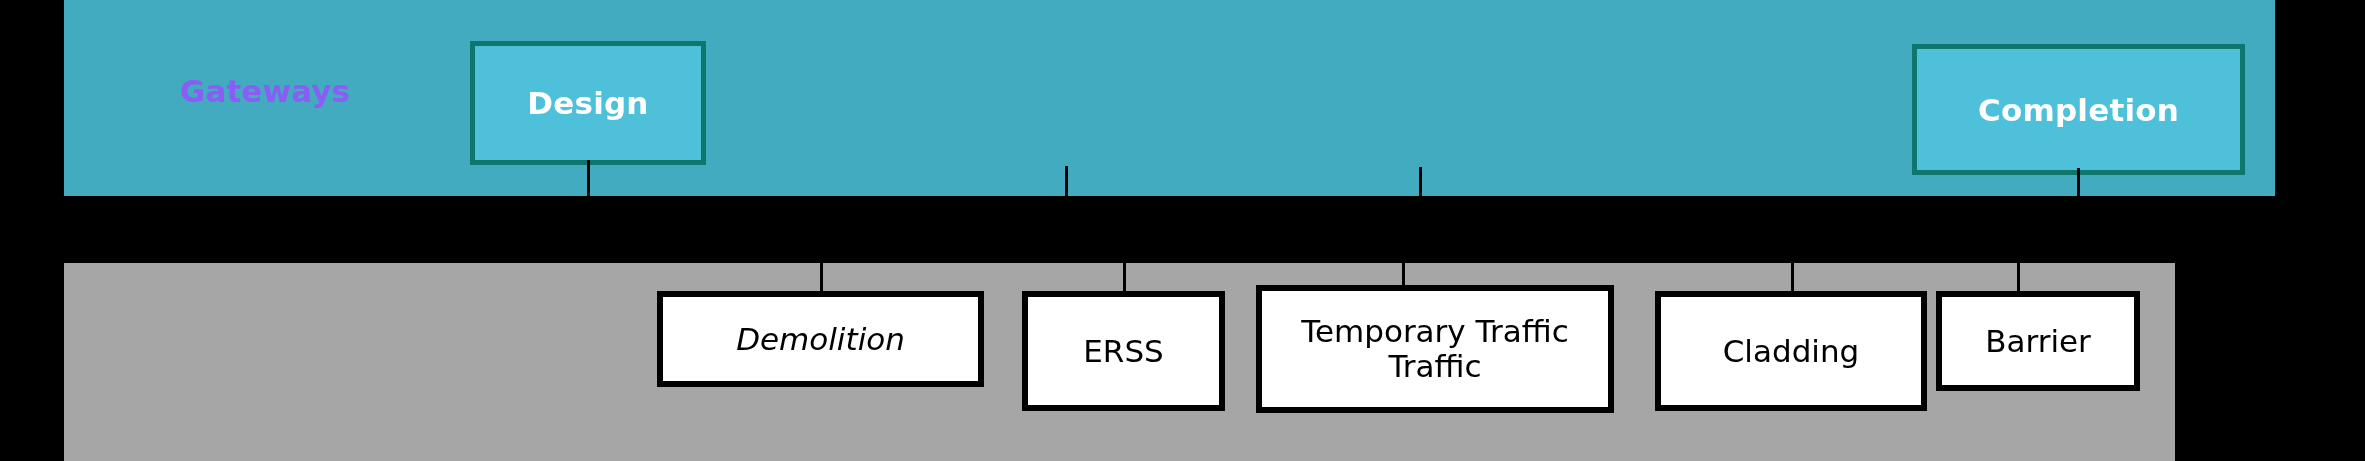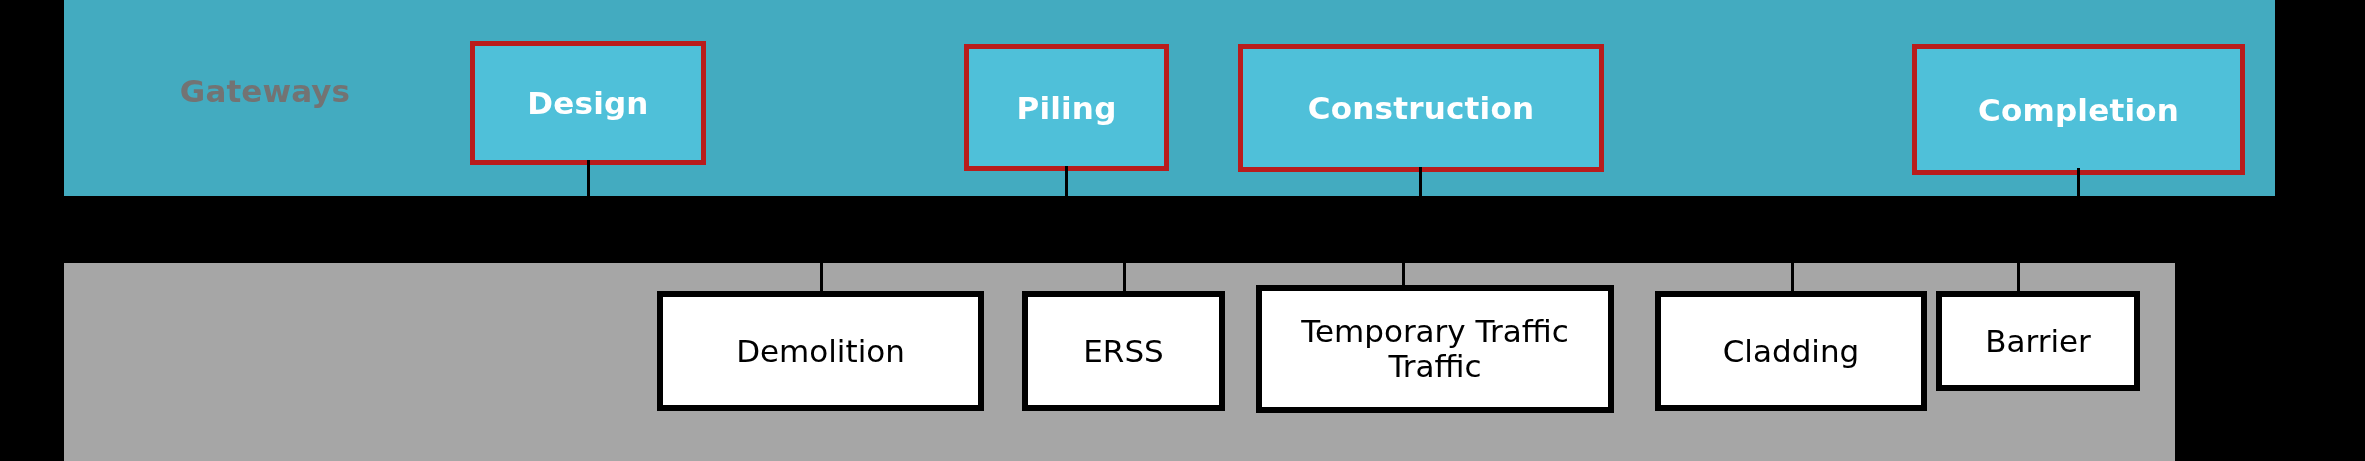--- a/index.html
+++ b/index.html
@@ -37,21 +37,21 @@
     top: 263px;
     width: 2111px;
     height: 198px;
     background: #a6a6a6;
   }
 
   
   .row-label {
     position: absolute;
     font-weight: bold;
-    color: #737373;
+    color: #8b5cf6;
     line-height: 1.15;
     letter-spacing: 0.1px;
   }
   .label-gateways {
     left: 100px;
     top: 74px;
     width: 330px;
     font-size: 31px;
     text-align: center;
   }
@@ -61,21 +61,21 @@
     width: 500px;
     font-size: 29px;
     text-align: center;
   }
 
   
   .gw-box {
     position: absolute;
     box-sizing: border-box;
     background: #4fc0d9;
-    border: 5px solid #b91c1c;
+    border: 5px solid #0f766e;
     display: flex;
     align-items: center;
     justify-content: center;
     color: #ffffff;
     font-weight: bold;
     font-size: 31px;
     letter-spacing: 0.2px;
   }
 
   
@@ -108,27 +108,21 @@
 <div class="canvas">
 
   <div class="panel panel-gateways"></div>
 
   <div class="row-label label-gateways">Gateways</div>
 
   <div class="gw-box" style="left:470px; top:41px; width:236px; height:124px;">
     <span>Design</span>
   </div>
 
-  <div class="gw-box" style="left:964px; top:44px; width:205px; height:127px;">
-    <span>Piling</span>
-  </div>
 
-  <div class="gw-box" style="left:1238px; top:44px; width:366px; height:128px;">
-    <span>Construction</span>
-  </div>
 
   <div class="gw-box" style="left:1912px; top:44px; width:333px; height:131px;">
     <span>Completion</span>
   </div>
 
   <div class="stem" style="left:587px; top:160px; height:36px;"></div>
   <div class="stem" style="left:1065px; top:166px; height:30px;"></div>
   <div class="stem" style="left:1419px; top:167px; height:29px;"></div>
   <div class="stem" style="left:2077px; top:168px; height:28px;"></div>
 
@@ -136,21 +130,21 @@
 
   <div class="row-label label-submissions">
   </div>
 
   <div class="stem" style="left:820px; top:263px; height:29px;"></div>
   <div class="stem" style="left:1123px; top:263px; height:29px;"></div>
   <div class="stem" style="left:1402px; top:263px; height:29px;"></div>
   <div class="stem" style="left:1791px; top:263px; height:29px;"></div>
   <div class="stem" style="left:2017px; top:263px; height:29px;"></div>
 
-  <div class="sub-box" style="left:657px; top:291px; width:327px; height:120px;">
+  <div class="sub-box" style="left:657px; top:291px; width:327px; height:96px;font-style:italic;">
     <span>Demolition</span>
   </div>
 
   <div class="sub-box" style="left:1022px; top:291px; width:203px; height:120px;">
     <span>ERSS</span>
   </div>
 
   <div class="sub-box" style="left:1256px; top:285px; width:358px; height:128px;">
     <div>
       <div>Temporary Traffic</div>

